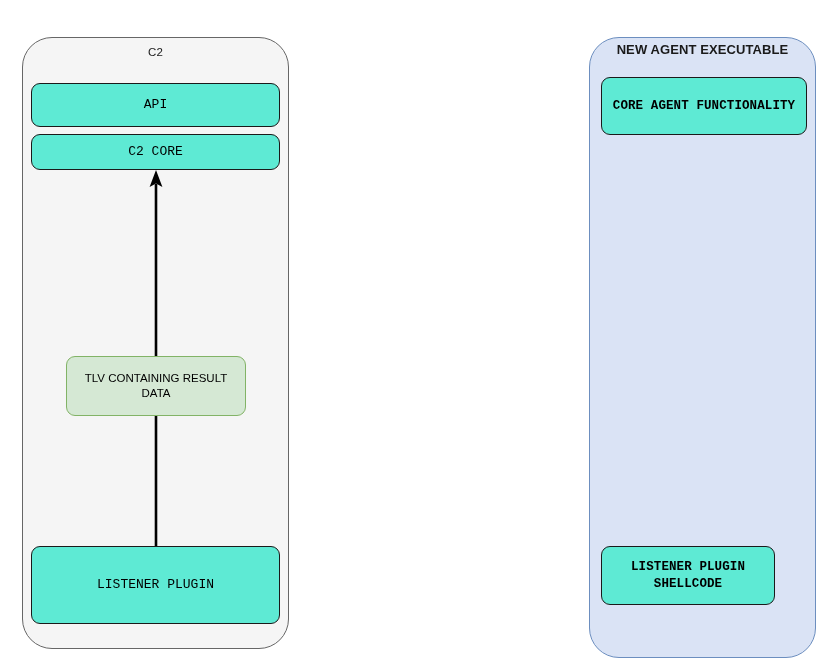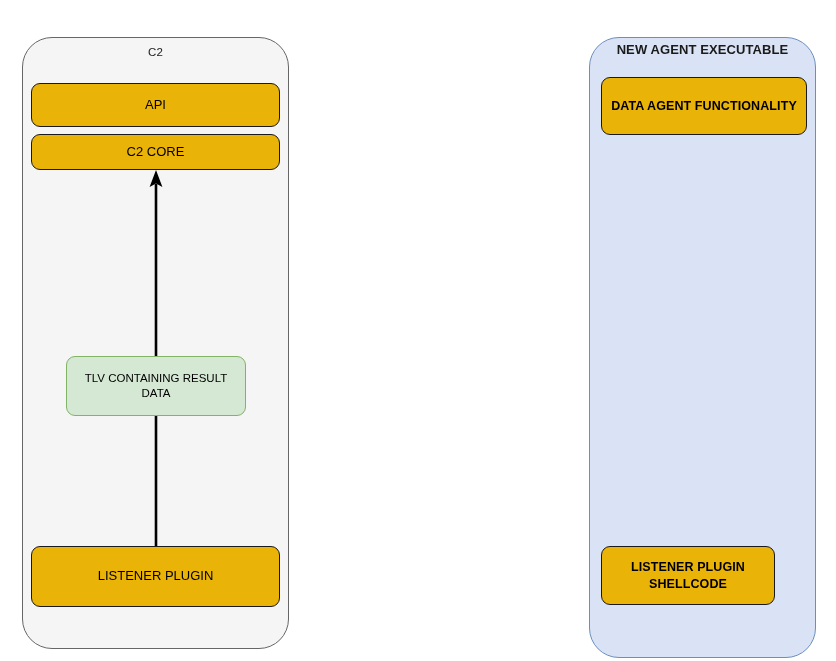--- a/index.html
+++ b/index.html
@@ -76,22 +76,23 @@
     box-sizing: border-box;
     display: flex;
     align-items: center;
     justify-content: center;
     text-align: center;
     border-radius: 9px;
     color: #000000;
     line-height: 1.3;
   }
   .node-white {
-    background: #eab308;
+    background: #5eead4;
     border: 1.3px solid #1a1a1a;
+    font-family: Liberation Mono, monospace;
   }
   .node-green {
     background: #d5e8d4;
     border: 1.3px solid #82b366;
   }
 
   #api-box {
     left: 31px;
     top: 68px;
     width: 249px;
@@ -110,21 +111,21 @@
     top: 341px;
     width: 180px;
     height: 60px;
     font-size: 11.5px;
     padding: 0 10px;
   }
   #listener-plugin-box {
     left: 31px;
     top: 531px;
     width: 249px;
-    height: 61px;
+    height: 78px;
     font-size: 13px;
   }
   #core-agent-box {
     left: 601px;
     top: 62px;
     width: 206px;
     height: 58px;
     font-size: 12.5px;
     font-weight: bold;
     letter-spacing: 0.1px;
@@ -178,20 +179,20 @@
 
   <div class="node-box node-white" id="listener-plugin-box">
     <span>LISTENER PLUGIN</span>
   </div>
 
   <div class="container-shape" id="agent-container"></div>
 
   <div class="container-title" id="agent-title">NEW AGENT EXECUTABLE</div>
 
   <div class="node-box node-white" id="core-agent-box">
-    <span>DATA AGENT FUNCTIONALITY</span>
+    <span>CORE AGENT FUNCTIONALITY</span>
   </div>
 
   <div class="node-box node-white" id="listener-shellcode-box">
     <span>LISTENER PLUGIN SHELLCODE</span>
   </div>
 
 </div>
 
 </body></html>

